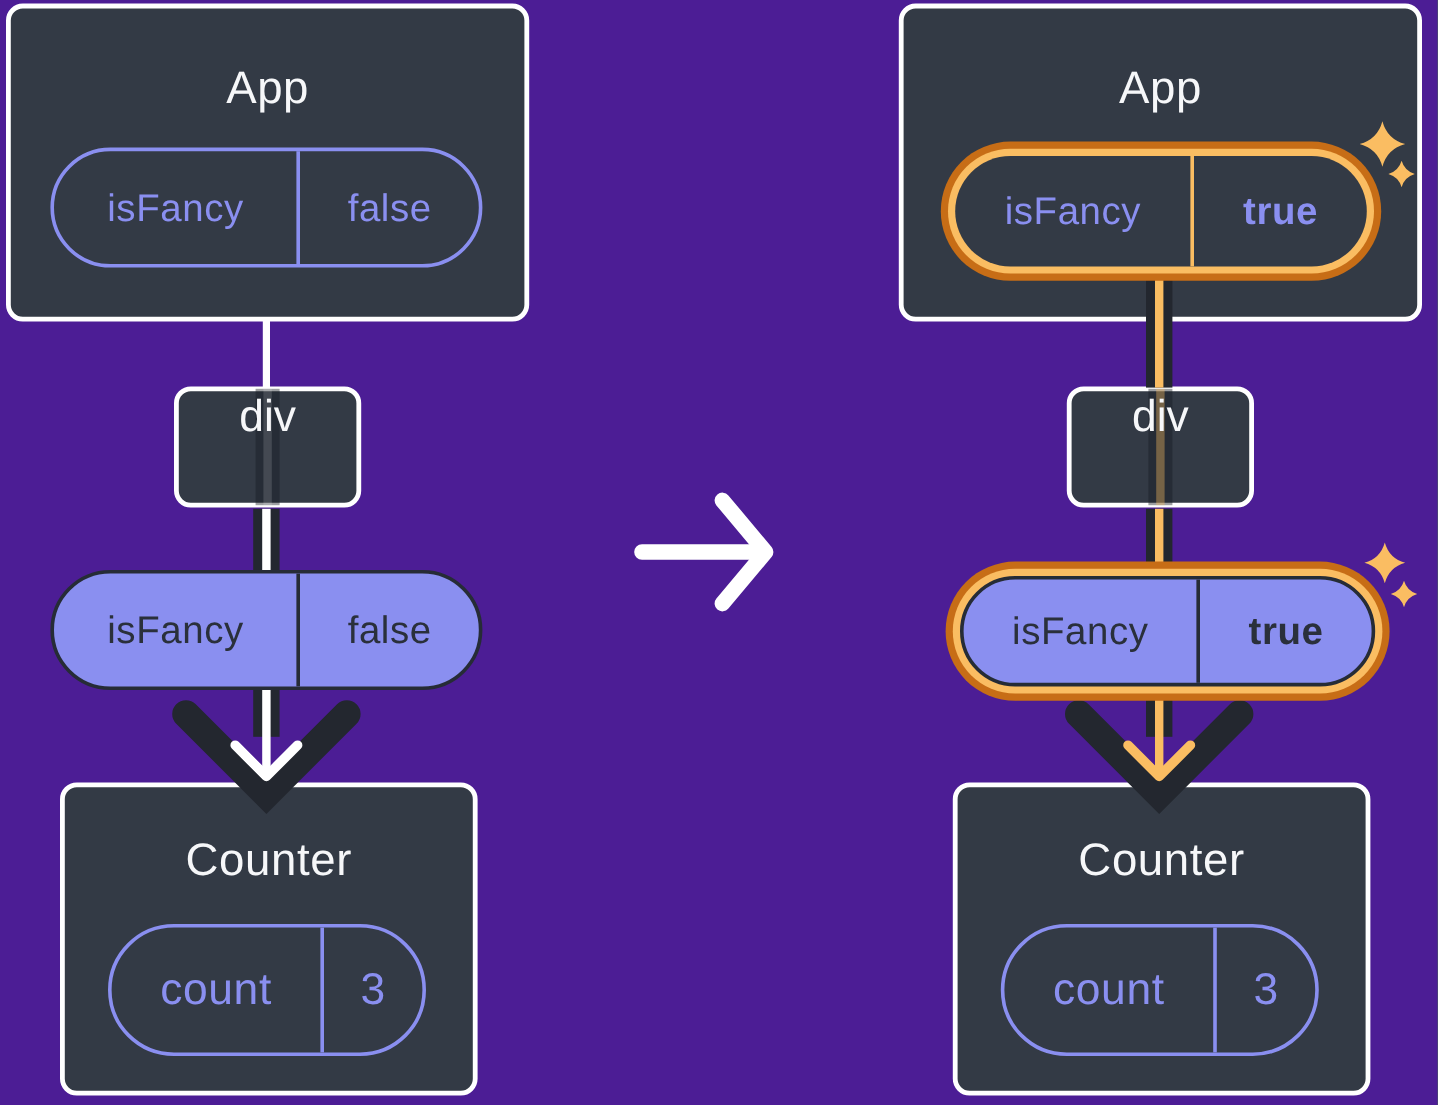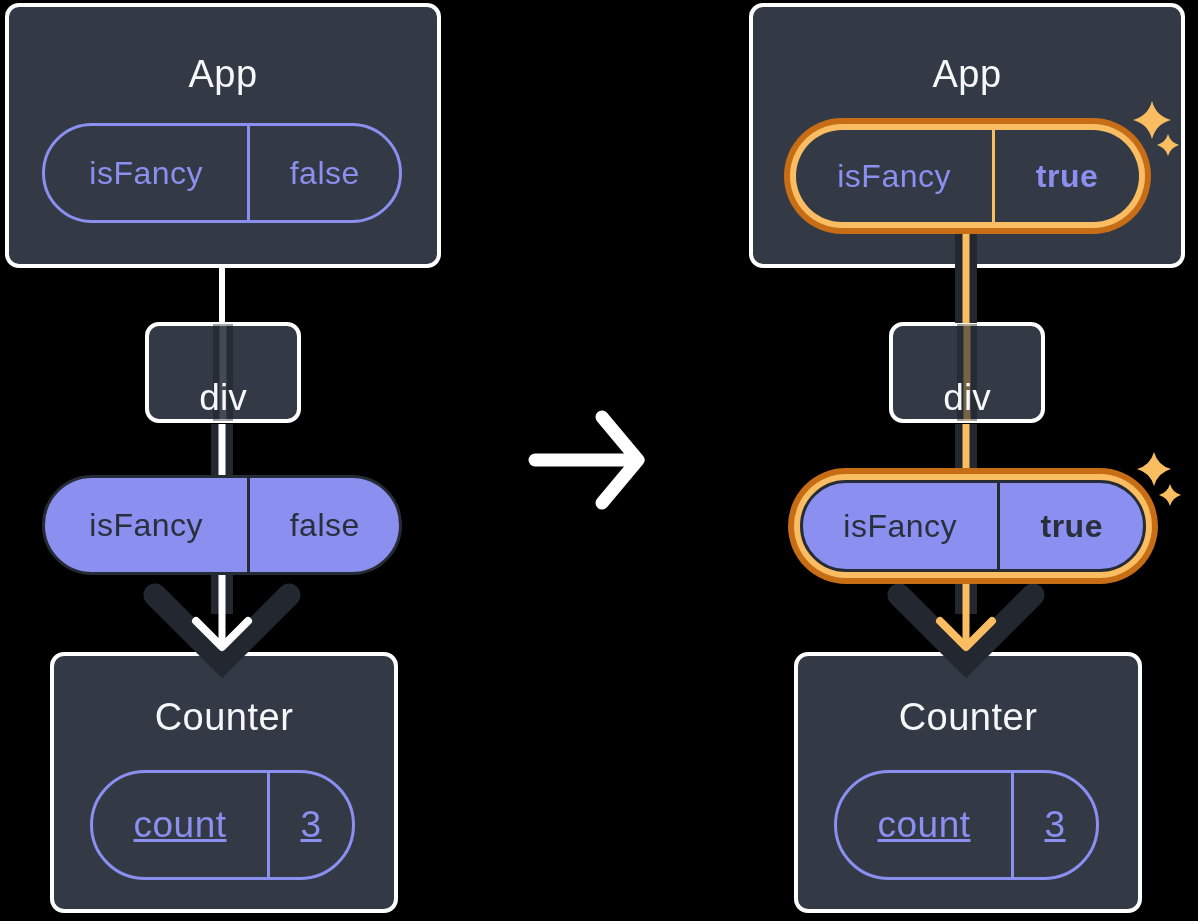--- a/index.html
+++ b/index.html
@@ -1,29 +1,29 @@
 <!DOCTYPE html>
 <html><head>
 <meta charset="utf-8">
 <style>
   html,body{margin:0;padding:0;background:#4A5C64;}
   .canvas{
     position:relative;width:1198px;height:921px;overflow:hidden;
-    background:#000000;font-family:"Liberation Sans",sans-serif;
+    background:#4c1d95;font-family:"Liberation Sans",sans-serif;
   }
   
   .node{
     position:absolute;background:#333A45;border:4px solid #FFFFFF;
     border-radius:14px;z-index:2;box-sizing:border-box;
   }
   .node-title{
     position:absolute;left:0;right:0;text-align:center;
     color:#F6F7F9;font-size:38px;letter-spacing:.5px;
   }
-  .node.centered{display:flex;align-items:flex-end;justify-content:center;
+  .node.centered{display:flex;align-items:flex-start;justify-content:center;
     color:#F6F7F9;font-size:37px;}
   
   .stripe::before{
     content:"";position:absolute;left:50%;top:-2px;bottom:-2px;width:20px;
     transform:translateX(-50%);background:rgba(22,26,33,0.42);z-index:0;
   }
   .stripe::after{
     content:"";position:absolute;left:50%;top:-2px;bottom:-2px;width:7px;
     transform:translateX(-50%);background:rgba(255,255,255,0.14);z-index:0;
   }
@@ -34,21 +34,21 @@
     position:absolute;display:flex;border-radius:999px;z-index:4;
     box-sizing:border-box;align-items:stretch;
   }
   .pill .seg{
     display:flex;align-items:center;justify-content:center;
     font-size:32px;letter-spacing:.5px;
   }
   .pill .seg:first-child{flex:0 0 57.2%;}
   .pill .seg:last-child{flex:1;}
   .pill.split-67 .seg:first-child{flex:0 0 67.2%;}
-  .pill.split-67 .seg{font-size:37px;text-decoration:underline;}
+  .pill.split-67 .seg{font-size:37px;}
   .pill.outline{border:3px solid #8A8FF0;color:#8A8FF0;}
   .pill.outline .seg + .seg{border-left:3px solid #8A8FF0;}
   .pill.solid{background:#8A8FF0;border:3px solid #262C36;color:#2A303B;}
   .pill.solid .seg + .seg{border-left:3px solid #262C36;}
   .pill.hl{box-shadow:0 0 0 6px #FABD62,0 0 0 12px #C76D16;}
   .pill.dark-hl{background:#333A45;color:#8A8FF0;
     box-shadow:0 0 0 6px #FABD62,0 0 0 12px #C76D16;}
   .pill.dark-hl .seg + .seg{border-left:3px solid #FABD62;}
   .val-bold{font-weight:700;}
   

